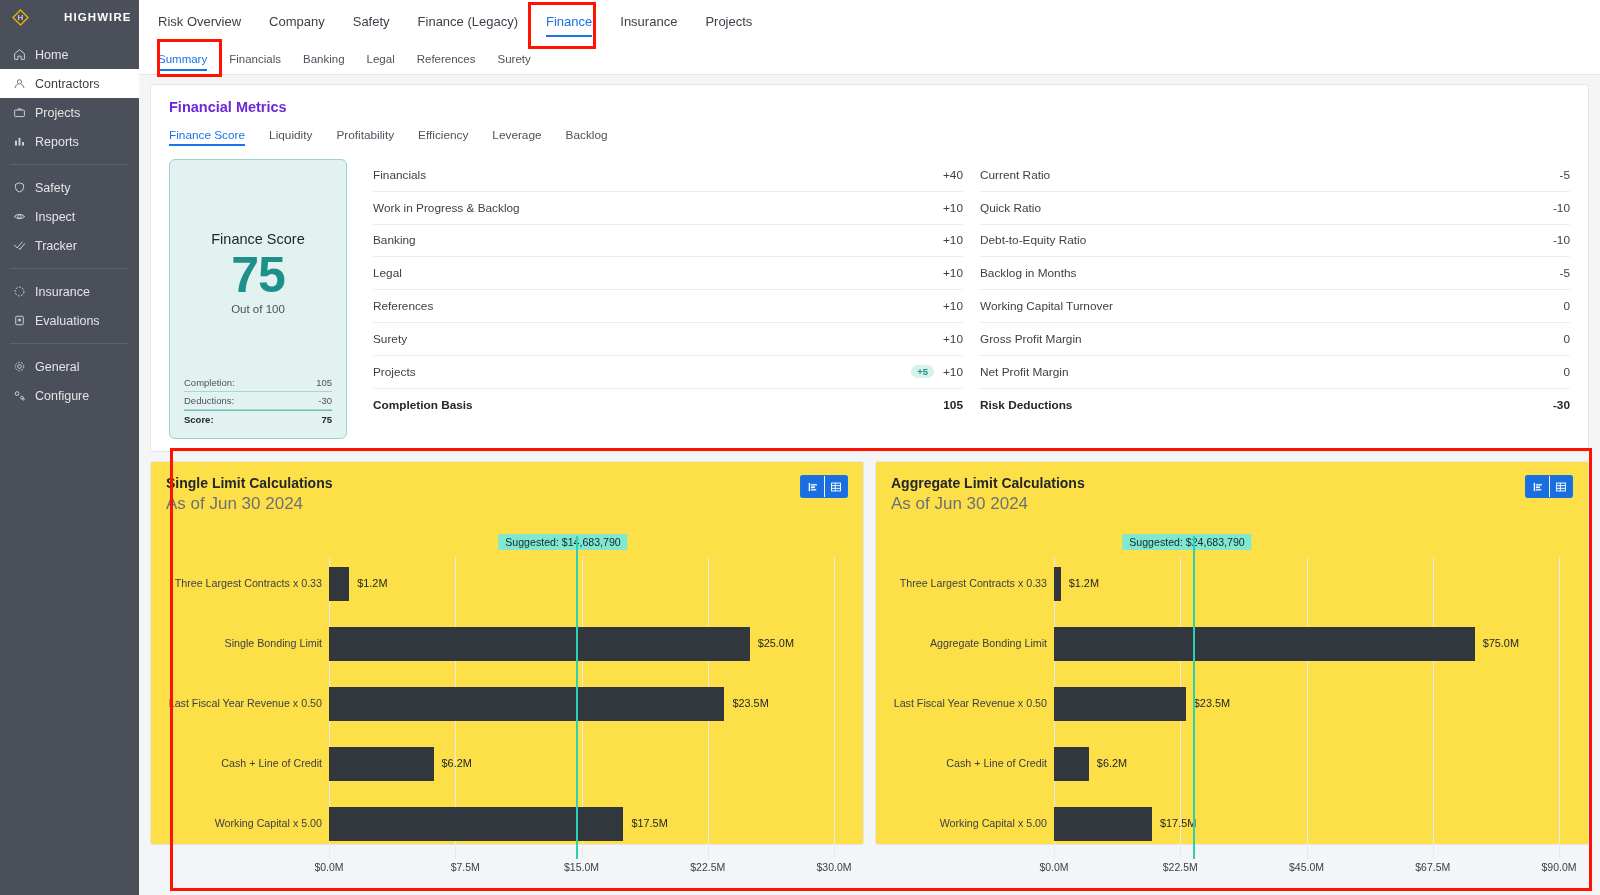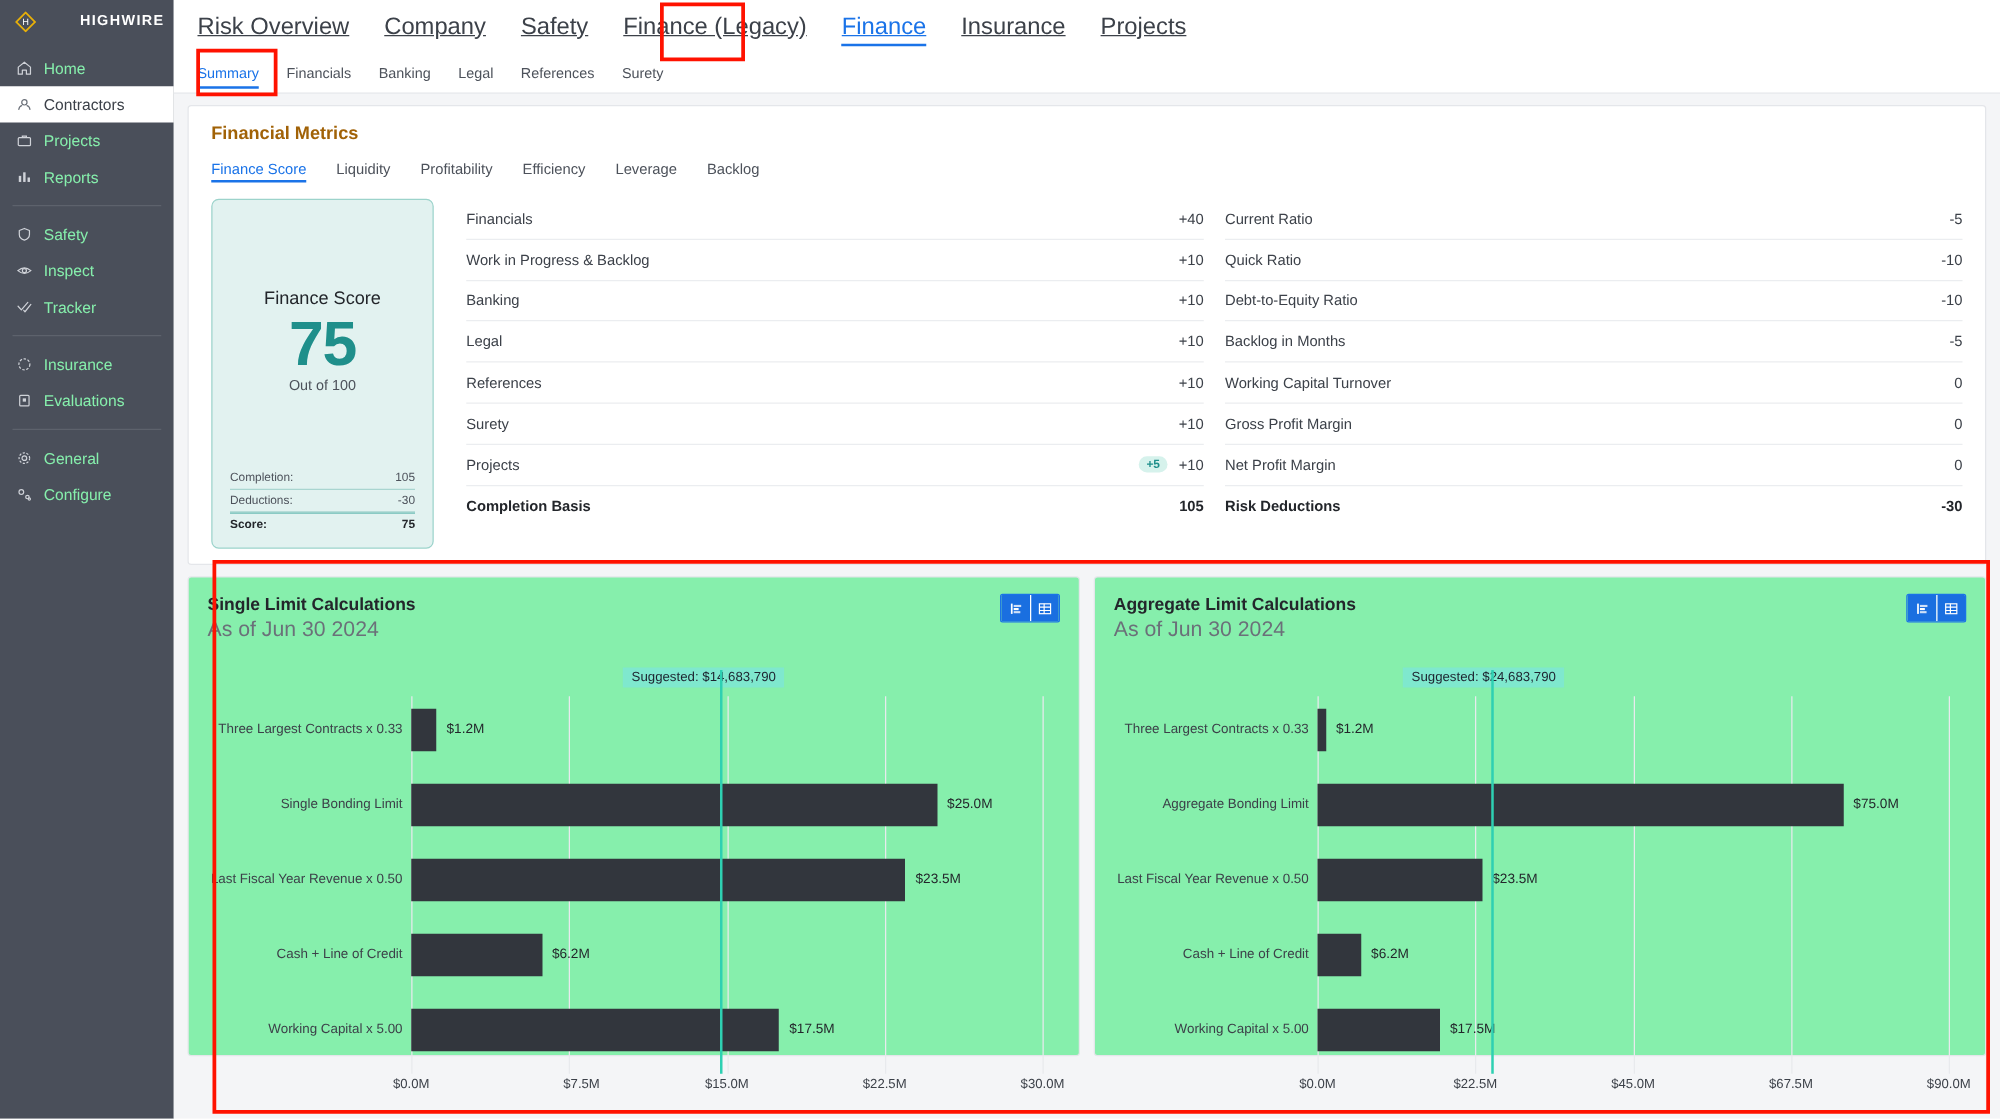--- a/index.html
+++ b/index.html
@@ -18,51 +18,51 @@
   }
   .brand { display: flex; align-items: center; gap: 7px; height: 34px; padding-left: 12px; }
   .brand-diamond { width: 17px; height: 17px; position: relative; flex: 0 0 17px; }
   .brand-diamond svg { display: block; }
   .brand-text { font-size: 11.5px; letter-spacing: 1.1px; font-weight: 700; color: #ffffff; padding-left: 28px; }
 
   .nav-group { padding: 6px 0; }
   .nav-sep { height: 1px; background: #5d626c; margin: 2px 10px; }
   .nav-item {
     display: flex; align-items: center; gap: 9px; height: 29px;
-    padding-left: 12px; font-size: 12.5px; color: #86efac; cursor: pointer;
+    padding-left: 12px; font-size: 12.5px; color: #e5e5e5; cursor: pointer;
   }
   .nav-item.active { background: #ffffff; color: #3c4149; }
   .nav-item .ico { width: 14px; height: 14px; flex: 0 0 14px; display: flex; align-items: center; justify-content: center; }
   .nav-item .ico svg { display: block; }
 
   
   .main { flex: 1; height: 895px; background: #f4f5f7; position: relative; overflow: hidden; }
 
   .topnav { background: #ffffff; height: 44px; display: flex; align-items: center; padding-left: 19px; gap: 0; }
-  .topnav-item { font-size: 19px; color: #3c4149; padding: 0 14px; line-height: 44px; cursor: pointer; white-space: nowrap; text-decoration: underline; }
+  .topnav-item { font-size: 13px; color: #3c4149; padding: 0 14px; line-height: 44px; cursor: pointer; white-space: nowrap; }
   .topnav-item:first-child { padding-left: 0; }
   .topnav-item.active { color: #1a73e8; position: relative; }
   .topnav-item.active::after {
     content: ""; position: absolute; left: 14px; right: 14px; bottom: 7px; height: 2px; background: #1a73e8;
   }
 
   .subnav { background: #ffffff; height: 31px; display: flex; align-items: center; padding-left: 19px; border-bottom: 1px solid #e4e6ea; }
   .subnav-item { font-size: 11.5px; color: #4d525b; padding: 0 11px; line-height: 31px; cursor: pointer; white-space: nowrap; }
   .subnav-item:first-child { padding-left: 0; padding-right: 11px; }
   .subnav-item.active { color: #1a73e8; position: relative; }
   .subnav-item.active::after {
     content: ""; position: absolute; left: 0; right: 11px; bottom: 4px; height: 1.6px; background: #1a73e8;
   }
 
   .content { padding: 9px 11px 0 11px; }
 
   .card { background: #ffffff; border: 1px solid #e4e6ea; border-radius: 3px; }
 
   .metrics-card { padding: 14px 18px 12px 18px; }
-  .metrics-title { font-size: 14.5px; font-weight: 700; color: #a16207; margin-bottom: 13px; }
+  .metrics-title { font-size: 14.5px; font-weight: 700; color: #6d28d9; margin-bottom: 13px; }
   .metric-tabs { display: flex; gap: 0; margin-bottom: 13px; }
   .metric-tab { font-size: 11.8px; color: #4d525b; padding-right: 24px; cursor: pointer; position: relative; padding-bottom: 4px; }
   .metric-tab.active { color: #1a73e8; font-weight: 400; }
   .metric-tab.active::after { content: ""; position: absolute; left: 0; right: 24px; bottom: 0; height: 1.6px; background: #1a73e8; }
 
   .metrics-body { display: flex; gap: 0; }
 
   .score-box {
     width: 178px; flex: 0 0 178px; height: 280px; background: #e2f2f0;
     border: 1px solid #9cd3cb; border-radius: 6px; display: flex; flex-direction: column;
@@ -81,21 +81,21 @@
   .metric-row {
     display: flex; align-items: center; justify-content: space-between;
     height: 32.8px; border-bottom: 1px solid #ebedf0; font-size: 11.8px; color: #3c4149;
   }
   .metric-row.total { font-weight: 700; border-bottom: none; color: #23262b; gap: 32px; }
   .metric-row .val { display: flex; align-items: center; gap: 9px; }
   .badge-pos { background: #d6f2ec; color: #1f8f8b; font-size: 9.5px; border-radius: 9px; padding: 1px 6px; font-weight: 600; }
 
   
   .charts-wrap { display: flex; gap: 11px; margin-top: 9px; }
-  .chart-card { flex: 1; background: #86efac; border: 1px solid #e4e6ea; border-radius: 3px; padding: 13px 15px 6px 15px; height: 384px; position: relative; }
+  .chart-card { flex: 1; background: #fde047; border: 1px solid #e4e6ea; border-radius: 3px; padding: 13px 15px 6px 15px; height: 384px; position: relative; }
   .chart-head { display: flex; justify-content: space-between; align-items: flex-start; }
   .chart-title { font-size: 14px; font-weight: 700; color: #23262b; }
   .chart-sub { font-size: 17px; color: #6b7079; margin-top: 3px; }
   .view-toggle { display: flex; border: 1px solid #1a73e8; border-radius: 2px; overflow: hidden; }
   .view-btn { width: 23px; height: 21px; background: #1a6fe0; display: flex; align-items: center; justify-content: center; cursor: pointer; }
   .view-btn + .view-btn { border-left: 1px solid #ffffff; }
   .view-btn svg { display: block; }
 
   .plot { position: relative; margin-top: 22px; height: 345px; }
   .suggest-label {

